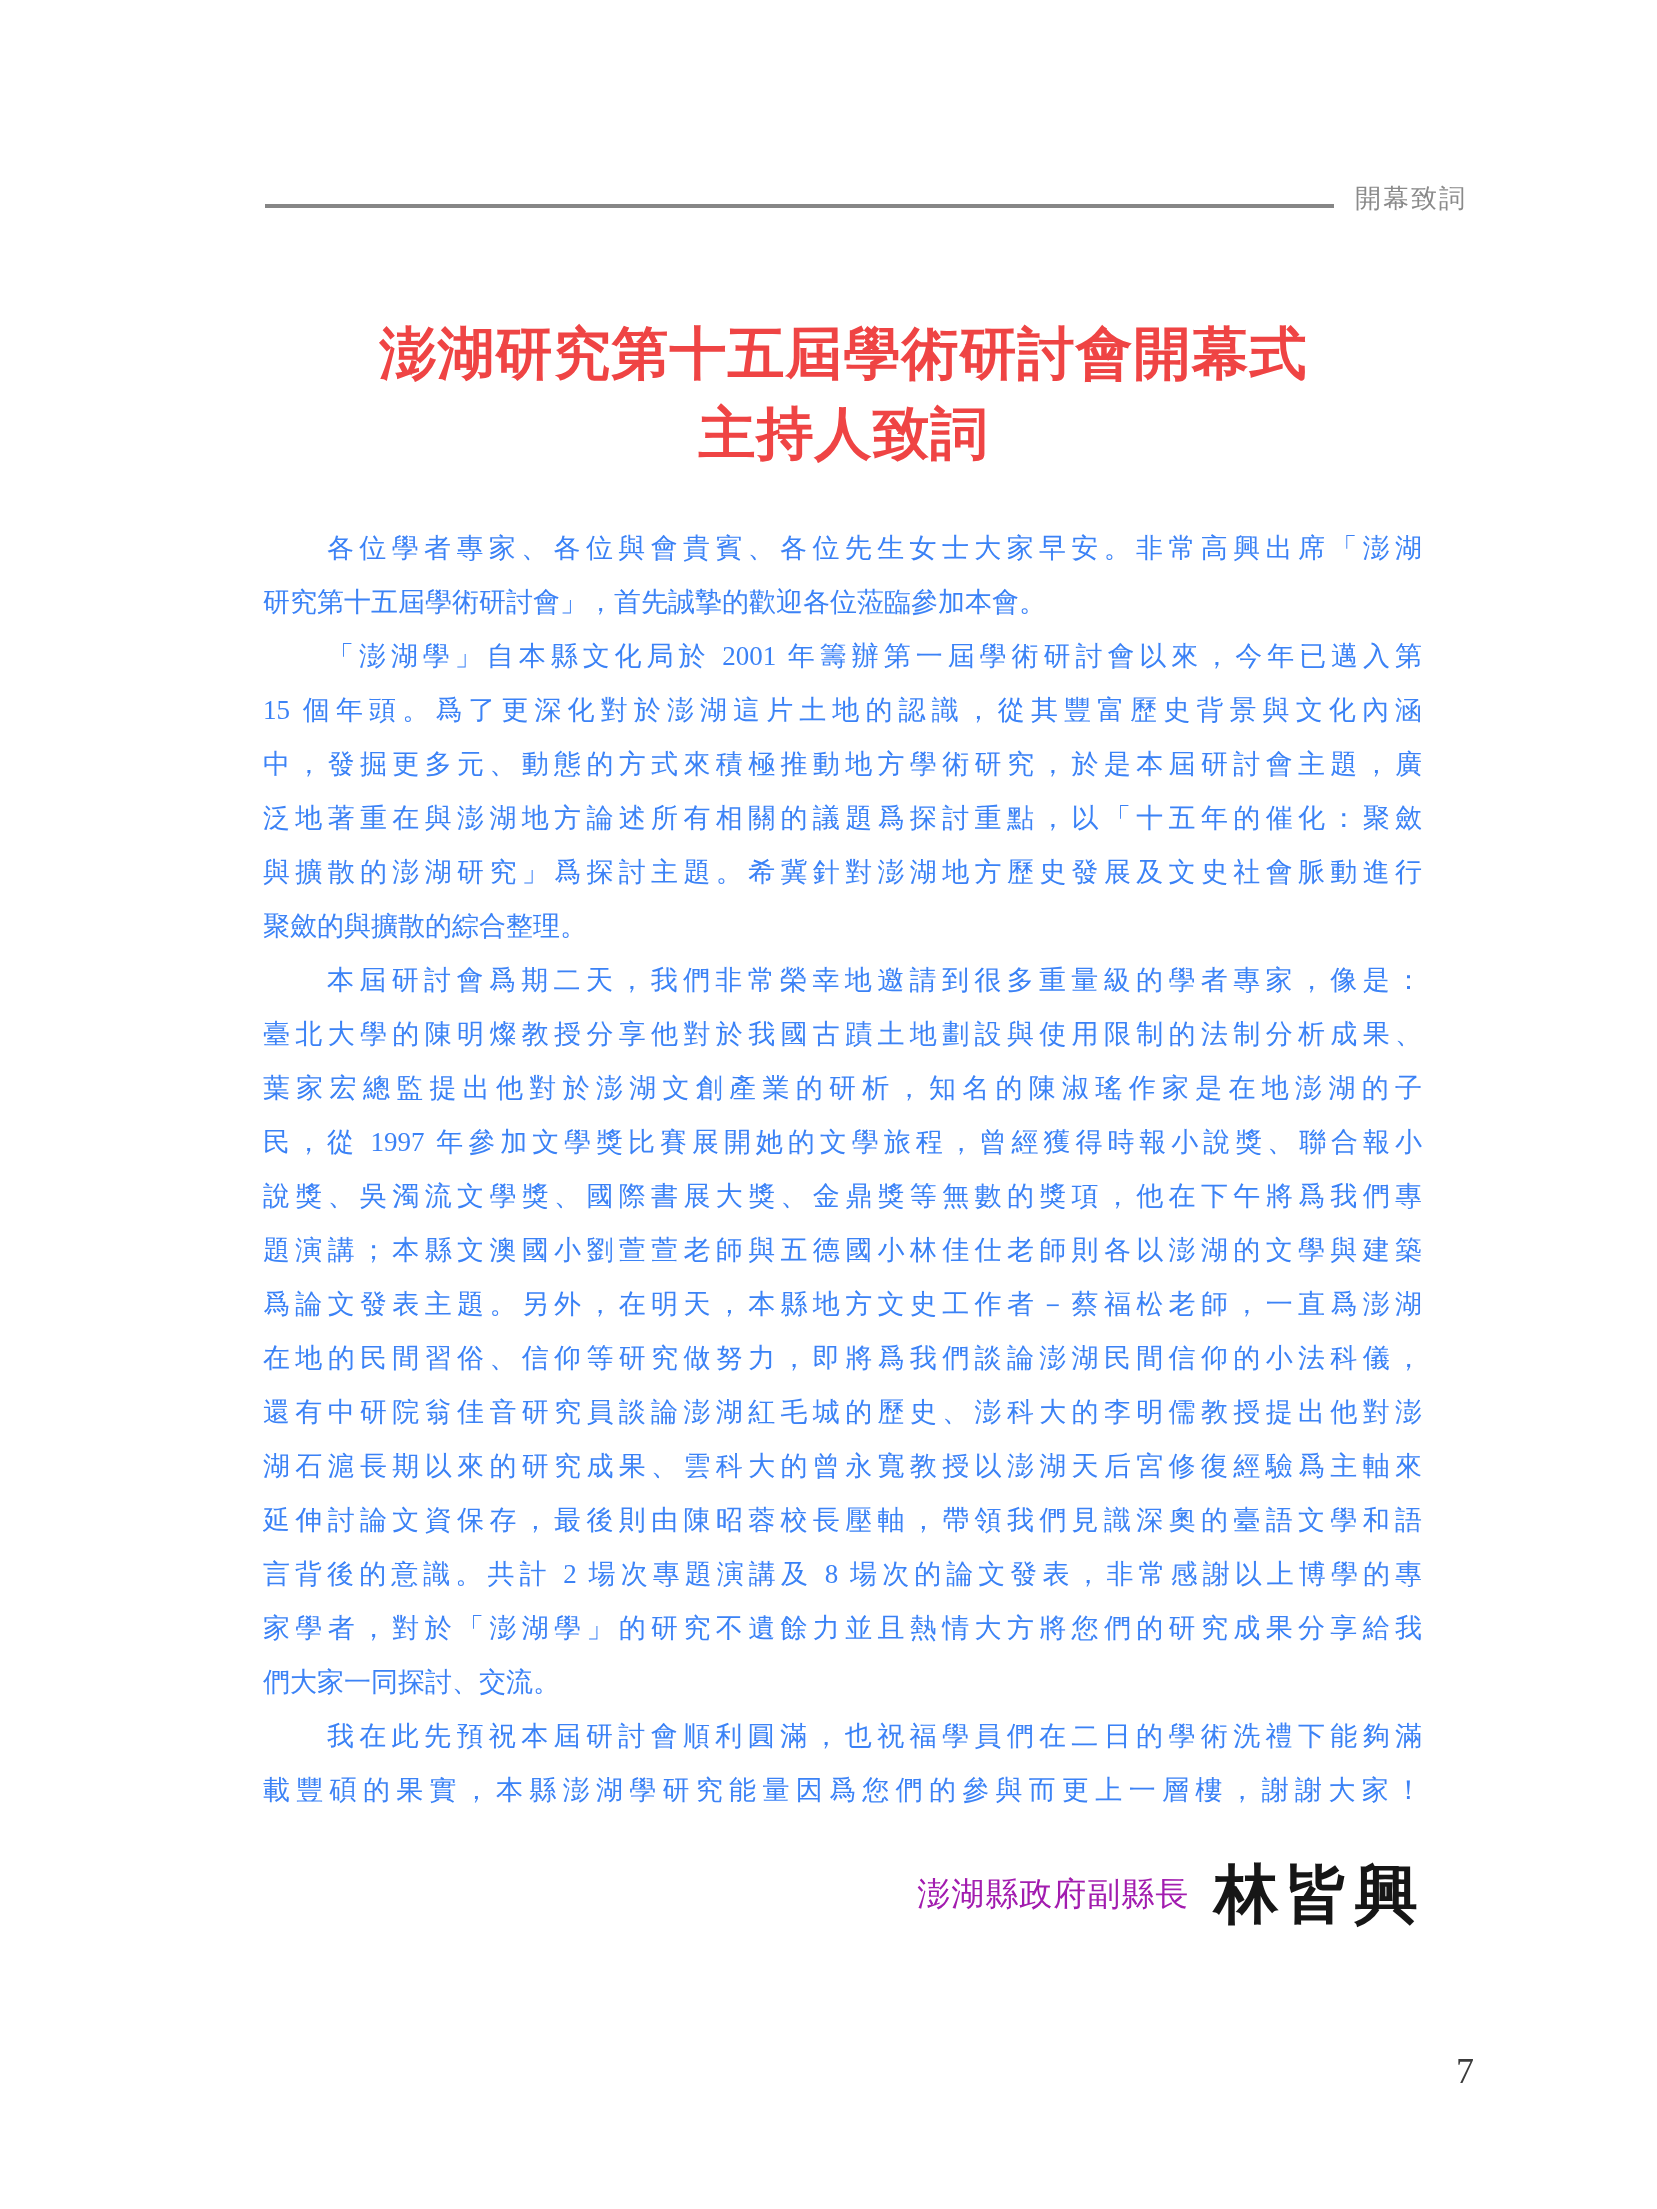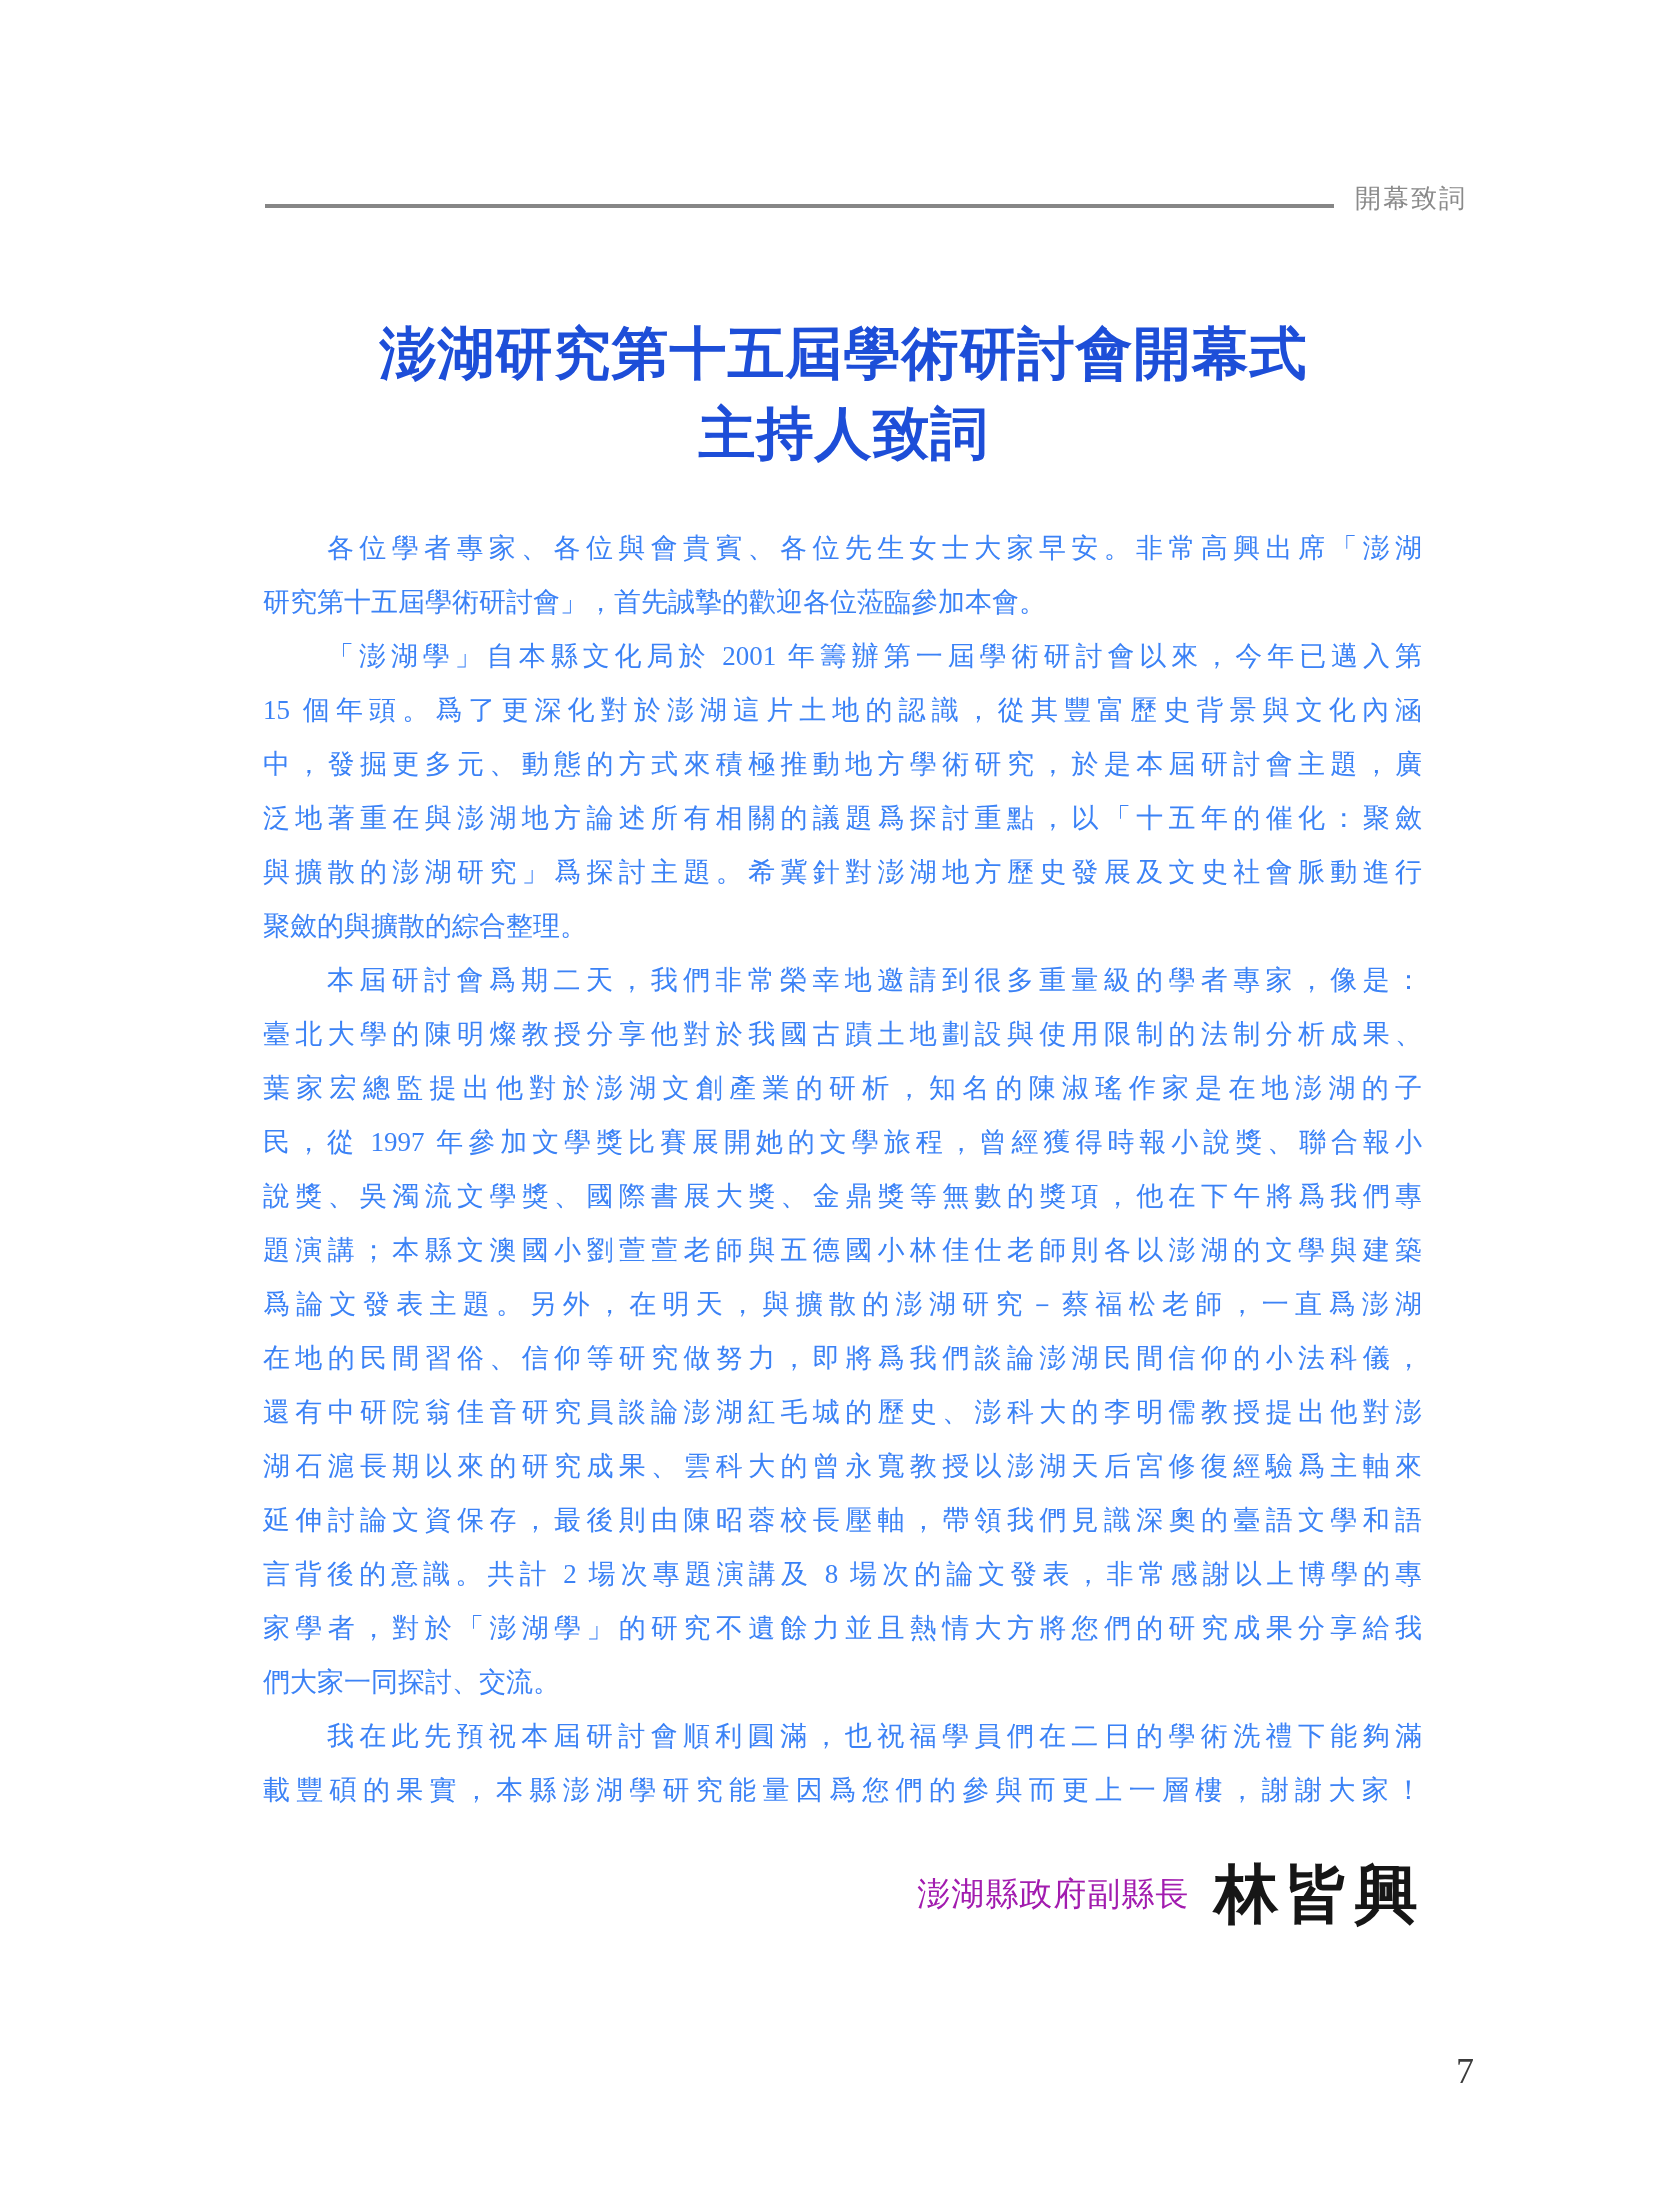--- a/index.html
+++ b/index.html
@@ -36,21 +36,21 @@
     white-space:nowrap;
   }
   
   .title-block{
     position:absolute;
     top:314px;
     left:263px;
     width:1161px;
     text-align:center;
     font-weight:bold;
-    color:#1d4ed8;
+    color:#ef4444;
   }
   .title-line{
     font-size:57px;
     line-height:80px;
     letter-spacing:1px;
     white-space:nowrap;
   }
   
   .body-block{
     position:absolute;
@@ -130,21 +130,21 @@
       <div class="body-line">中，發掘更多元、動態的方式來積極推動地方學術研究，於是本屆研討會主題，廣</div>
       <div class="body-line">泛地著重在與澎湖地方論述所有相關的議題爲探討重點，以「十五年的催化：聚斂</div>
       <div class="body-line">與擴散的澎湖研究」爲探討主題。希冀針對澎湖地方歷史發展及文史社會脈動進行</div>
       <div class="body-line last">聚斂的與擴散的綜合整理。</div>
       <div class="body-line indent">本屆研討會爲期二天，我們非常榮幸地邀請到很多重量級的學者專家，像是：</div>
       <div class="body-line">臺北大學的陳明燦教授分享他對於我國古蹟土地劃設與使用限制的法制分析成果、</div>
       <div class="body-line">葉家宏總監提出他對於澎湖文創產業的研析，知名的陳淑瑤作家是在地澎湖的子</div>
       <div class="body-line">民，從 1997 年參加文學獎比賽展開她的文學旅程，曾經獲得時報小說獎、聯合報小</div>
       <div class="body-line">說獎、吳濁流文學獎、國際書展大獎、金鼎獎等無數的獎項，他在下午將爲我們專</div>
       <div class="body-line">題演講；本縣文澳國小劉萱萱老師與五德國小林佳仕老師則各以澎湖的文學與建築</div>
-      <div class="body-line">爲論文發表主題。另外，在明天，與擴散的澎湖研究－蔡福松老師，一直爲澎湖</div>
+      <div class="body-line">爲論文發表主題。另外，在明天，本縣地方文史工作者－蔡福松老師，一直爲澎湖</div>
       <div class="body-line">在地的民間習俗、信仰等研究做努力，即將爲我們談論澎湖民間信仰的小法科儀，</div>
       <div class="body-line">還有中研院翁佳音研究員談論澎湖紅毛城的歷史、澎科大的李明儒教授提出他對澎</div>
       <div class="body-line">湖石滬長期以來的研究成果、雲科大的曾永寬教授以澎湖天后宮修復經驗爲主軸來</div>
       <div class="body-line">延伸討論文資保存，最後則由陳昭蓉校長壓軸，帶領我們見識深奧的臺語文學和語</div>
       <div class="body-line">言背後的意識。共計 2 場次專題演講及 8 場次的論文發表，非常感謝以上博學的專</div>
       <div class="body-line">家學者，對於「澎湖學」的研究不遺餘力並且熱情大方將您們的研究成果分享給我</div>
       <div class="body-line last">們大家一同探討、交流。</div>
       <div class="body-line indent">我在此先預祝本屆研討會順利圓滿，也祝福學員們在二日的學術洗禮下能夠滿</div>
       <div class="body-line">載豐碩的果實，本縣澎湖學研究能量因爲您們的參與而更上一層樓，謝謝大家！</div>
     </div>

